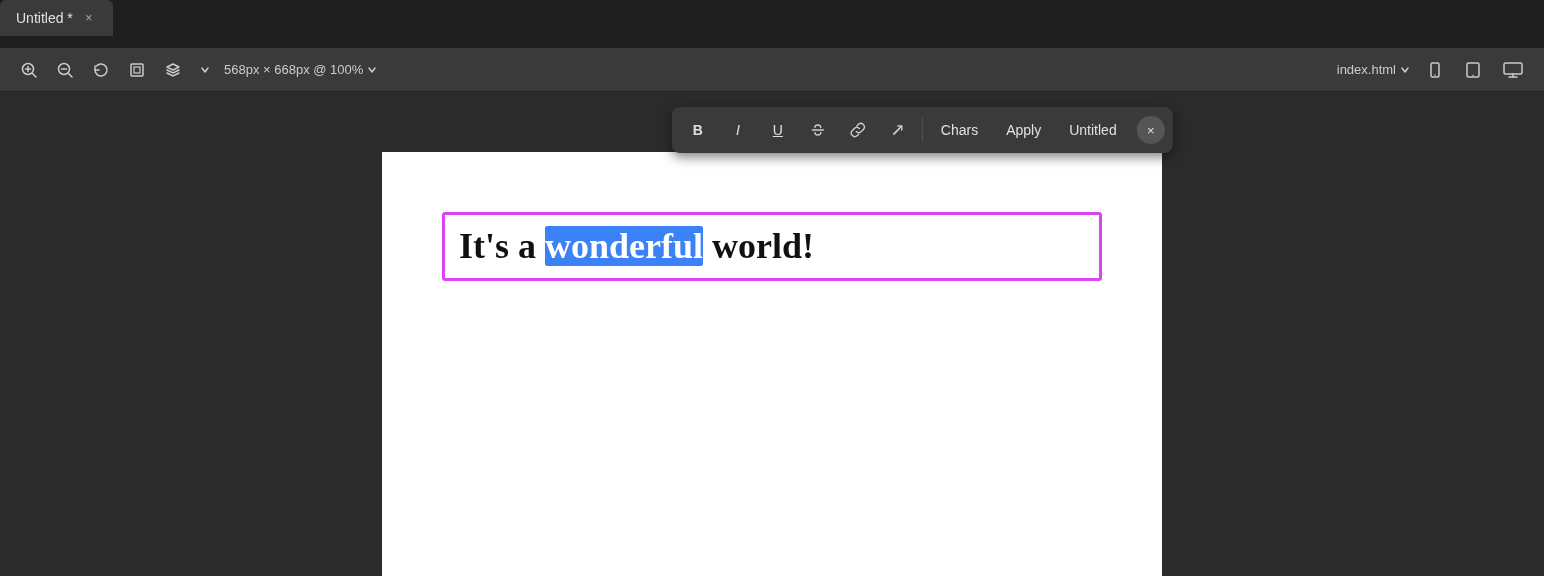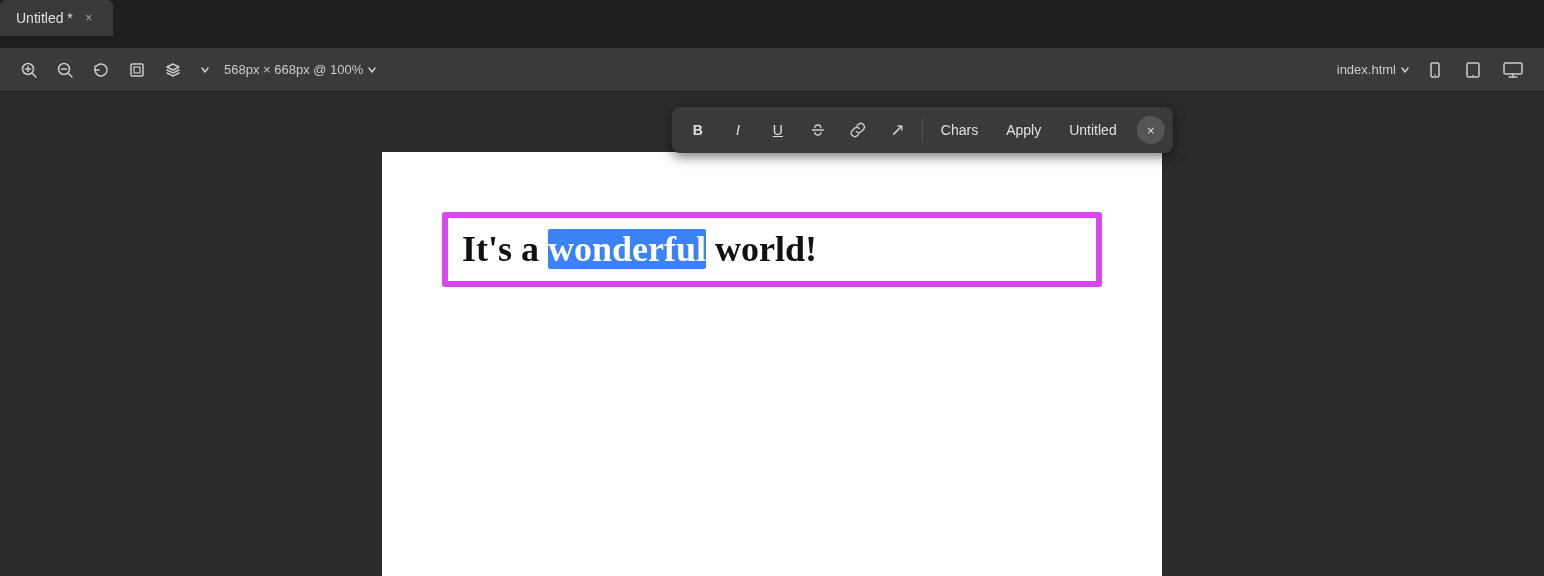--- a/index.html
+++ b/index.html
@@ -168,21 +168,21 @@
       min-height: 484px;
       position: absolute;
       top: 60px;
       left: 50%;
       transform: translateX(-50%);
       padding: 60px 60px 40px;
     }
 
     
     .heading-wrapper {
-      border: 6px solid #d946ef;
+      border: 3px solid #d946ef;
       border-radius: 3px;
       margin-bottom: 32px;
       padding: 10px 14px;
     }
     .heading-text {
       font-size: 36px;
       font-weight: 900;
       color: #111;
       line-height: 1.2;
       font-family: Georgia, serif;

